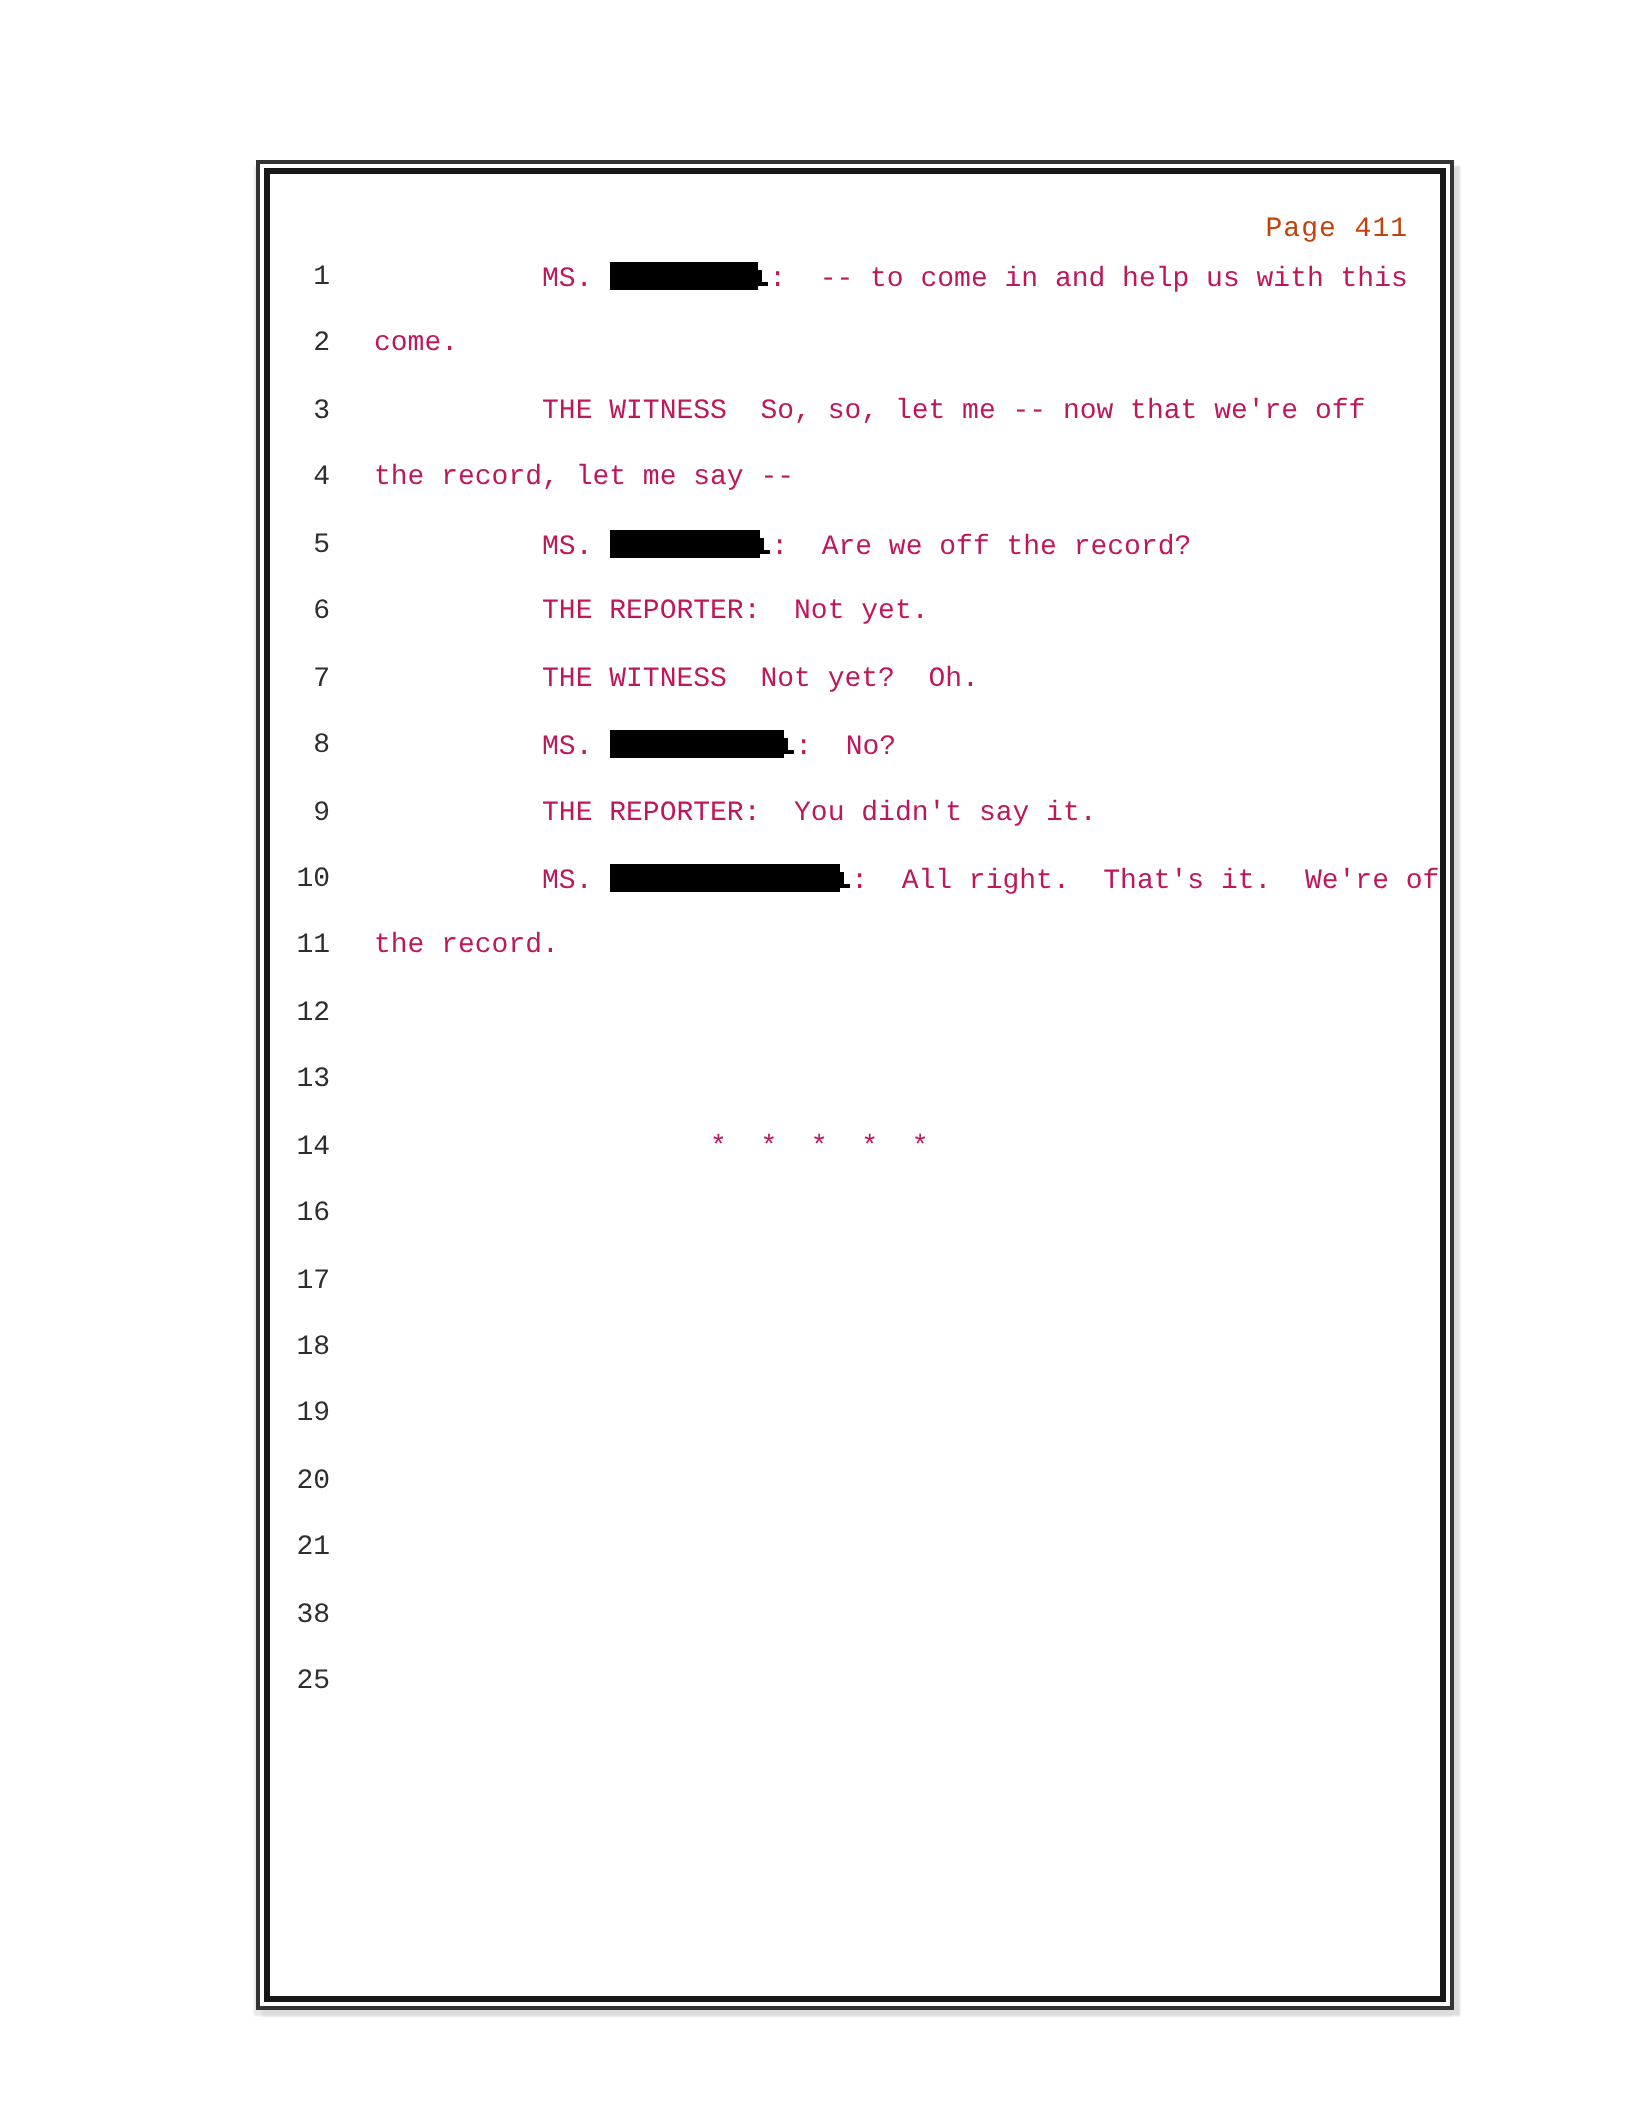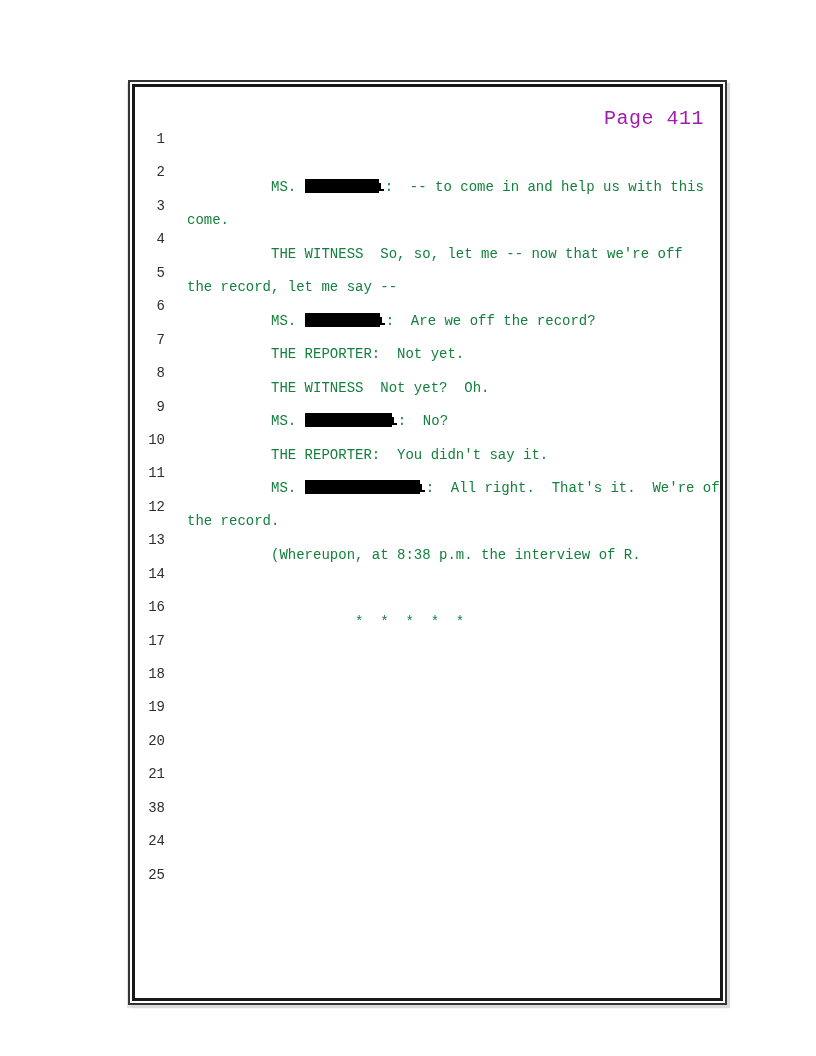--- a/index.html
+++ b/index.html
@@ -30,23 +30,23 @@
     top: 2px; left: 2px; right: 2px; bottom: 2px;
     border: 3px solid #181818;
     box-sizing: border-box;
     padding: 0 14px 0 10px;
     overflow: hidden;
   }
   .page-header {
     margin-top: 20px;
     height: 18px;
     text-align: right;
-    font-size: 20px;
+    font-size: 14px;
     letter-spacing: 0.5px;
-    color: #a21caf;
+    color: #c2410c;
     padding-right: 2px;
   }
   .lines {
     margin-top: 6px;
   }
   .line-row {
     height: 33.45px;
     display: flex;
     align-items: flex-start;
   }
@@ -54,22 +54,21 @@
     flex: none;
     width: 20px;
     text-align: right;
     font-size: 14px;
     color: #2e2e2e;
   }
   .line-text {
     margin-left: 22px;
     white-space: pre;
     font-size: 14px;
-    color: #15803d;
-    margin-top: 48px;
+    color: #be185d;
   }
   .redaction {
     display: inline-block;
     height: 14px;
     background: #000000;
     vertical-align: -2px;
   }
   .nub {
     display: inline-block;
     width: 5px;
@@ -127,21 +126,20 @@
         <div class="line-row">
           <span class="line-num">10</span>
           <span class="line-text"><span>          MS. </span><span class="redaction" style="width: 115px;"></span><span class="nub"></span><span>:  All right.  That's it.  We're off</span></span>
         </div>
         <div class="line-row">
           <span class="line-num">11</span>
           <span class="line-text"><span>the record.</span></span>
         </div>
         <div class="line-row">
           <span class="line-num">12</span>
-          <span class="line-text"><span>          (Whereupon, at 8:38 p.m. the interview of R.</span></span>
         </div>
         <div class="line-row">
           <span class="line-num">13</span>
         </div>
         <div class="line-row">
           <span class="line-num">14</span>
           <span class="line-text"><span>                    *  *  *  *  *</span></span>
         </div>
         <div class="line-row">
           <span class="line-num">16</span>
@@ -165,22 +163,18 @@
         </div>
         <div class="line-row">
           <span class="line-num">21</span>
           <span class="line-text"></span>
         </div>
         <div class="line-row">
           <span class="line-num">38</span>
           <span class="line-text"></span>
         </div>
         <div class="line-row">
-          <span class="line-num">24</span>
-          <span class="line-text"></span>
-        </div>
-        <div class="line-row">
           <span class="line-num">25</span>
           <span class="line-text"></span>
         </div>
       </div>
   </div>
 </div>
 
 </body></html>

